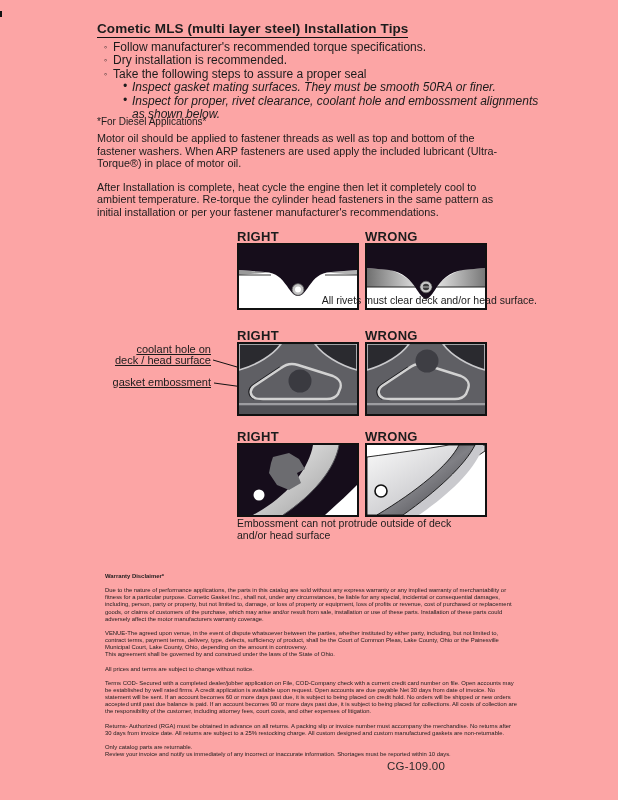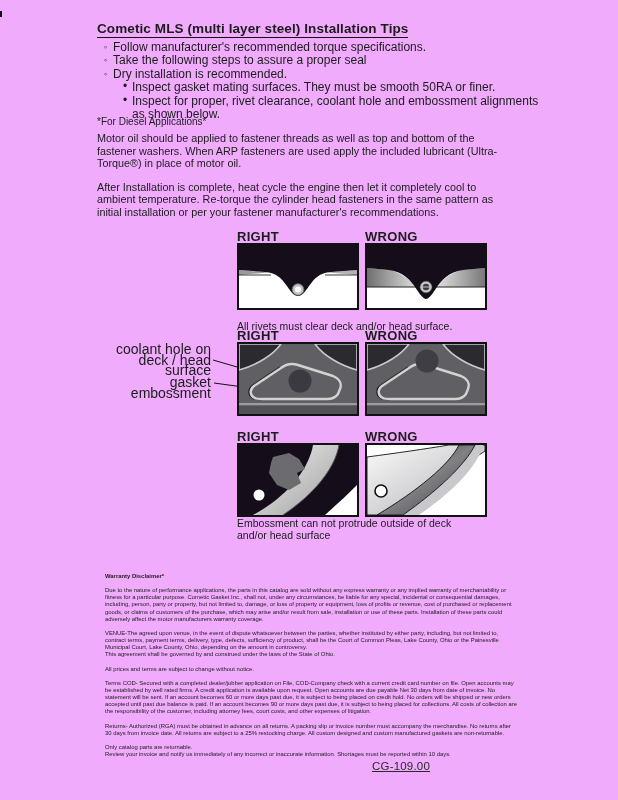--- a/index.html
+++ b/index.html
@@ -1,60 +1,60 @@
 <!DOCTYPE html>
 <html><head>
 <meta charset="utf-8">
 <style>
   html,body{margin:0;padding:0;background:#ffffff;}
-  .page{position:relative;width:618px;height:800px;background:#f0abfc;overflow:hidden;
+  .page{position:relative;width:618px;height:800px;background:#fca5a5;overflow:hidden;
         font-family:"Liberation Sans","DejaVu Sans",sans-serif;color:#1c1c1c;}
   .abs{position:absolute;}
 
   .edge-tick{left:0;top:11px;width:2px;height:6px;background:#111;}
 
   .title{left:97px;top:21px;font-size:13.5px;font-weight:bold;letter-spacing:.1px;
          border-bottom:1.6px solid #111;padding-bottom:1px;white-space:nowrap;}
 
   .tips{left:104px;top:41px;width:440px;font-size:12px;line-height:13.4px;}
   .tip{position:relative;padding-left:9px;}
   .tip::before{content:"\25E6";position:absolute;left:0;top:0;font-size:9px;}
-  .subtip{position:relative;padding-left:9px;margin-left:19px;}
+  .subtip{position:relative;padding-left:9px;margin-left:19px;font-style:italic;}
   .subtip::before{content:"\2022";position:absolute;left:0;top:-1px;}
 
   .diesel{left:97px;top:116px;width:426px;}
   .diesel h2{margin:0 0 5px 0;font-size:10px;font-weight:normal;}
   .diesel p{margin:0 8px 11px 0;font-size:10.8px;line-height:12.6px;}
   .diesel p.last{margin-bottom:0;}
 
   .rw-label{width:122px;text-align:left;font-size:13px;font-weight:bold;letter-spacing:.3px;}
   .dbox{width:118px;border:2px solid #111;background:#fff;font-size:0;line-height:0;}
   .caption{font-size:10.5px;line-height:11.5px;white-space:pre-line;}
 
-  .ann{width:118px;text-align:right;font-size:14px;line-height:10.5px;white-space:pre-line;}
+  .ann{width:118px;text-align:right;font-size:11px;line-height:10.5px;white-space:pre-line;text-decoration:underline;}
 
   .legal{left:105px;top:573px;width:412px;font-size:5.9px;line-height:7.15px;}
   .legal .lg-head{font-weight:bold;margin:0 0 7px 0;}
   .legal p{margin:0 0 7px 0;white-space:pre-line;}
 
-  .footer-code{left:372px;top:760px;font-size:11.5px;letter-spacing:.2px;color:#2a2a2a;text-decoration:underline;}
+  .footer-code{left:387px;top:760px;font-size:11.5px;letter-spacing:.2px;color:#2a2a2a;}
 </style>
 </head>
 <body>
 
 <div class="page">
 
   <div class="abs edge-tick"></div>
 
   <div class="abs title">Cometic MLS (multi layer steel) Installation Tips</div>
 
   <div class="abs tips">
     <div class="tip">Follow manufacturer's recommended torque specifications.</div>
+    <div class="tip">Dry installation is recommended.</div>
     <div class="tip">Take the following steps to assure a proper seal</div>
-    <div class="tip">Dry installation is recommended.</div>
     <div class="subtip">Inspect gasket mating surfaces.  They must be smooth 50RA or finer.</div>
     <div class="subtip">Inspect for proper, rivet clearance, coolant hole and embossment alignments as shown below.</div>
   </div>
 
   <div class="abs diesel">
     <h2>*For Diesel Applications*</h2>
     <p>Motor oil should be applied to fastener threads as well as top and bottom of the fastener washers. When ARP fasteners are used apply the included lubricant (Ultra-Torque®) in place of motor oil.</p>
     <p>After Installation is complete, heat cycle the engine then let it completely cool to ambient temperature. Re-torque the cylinder head fasteners in the same pattern as initial installation or per your fastener manufacturer's recommendations.</p>
   </div>
 
@@ -88,21 +88,21 @@
       <path d="M0,23 L24,25 C36,29 46,38 51,42 L0,42 Z" fill="url(#wl)"></path>
       <path d="M118,23 L94,25 C82,29 72,38 67,42 L118,42 Z" fill="url(#wr)"></path>
       <path d="M0,42 H118" stroke="#222" stroke-width="1" fill="none"></path>
       <path d="M0,0 H118 V23 L96,25 C82,27 74,35 68,45 C64,51 61,54 59,54 C57,54 54,51 50,45 C44,35 36,27 22,25 L0,23 Z" fill="#160d1b"></path>
       <circle cx="59" cy="42" r="5.8" fill="#c8c8c8" stroke="#666" stroke-width="0.8"></circle>
       <circle cx="59" cy="42" r="3.2" fill="#3a3a3a"></circle>
       <path d="M53,42 H65" stroke="#bcbcbc" stroke-width="1"></path>
     </svg>
   </div>
 
-  <div class="abs caption" style="left:237px;top:321px;width:300px;">All rivets must clear deck and/or head surface.</div>
+  <div class="abs caption" style="left:237px;top:295px;width:300px;text-align:right;">All rivets must clear deck and/or head surface.</div>
 
   <div class="abs rw-label" style="left:237px;top:328px;">RIGHT</div>
   <div class="abs rw-label" style="left:365px;top:328px;">WRONG</div>
 
   <div class="abs ann" style="left:93px;top:344px;">coolant hole on
 deck / head surface</div>
   <div class="abs ann" style="left:93px;top:377px;">gasket embossment</div>
 
   <svg class="abs" style="left:205px;top:352px;" width="100" height="45" viewBox="0 0 100 45">
     <line x1="8" y1="8" x2="87" y2="31" stroke="#111" stroke-width="1"></line>

